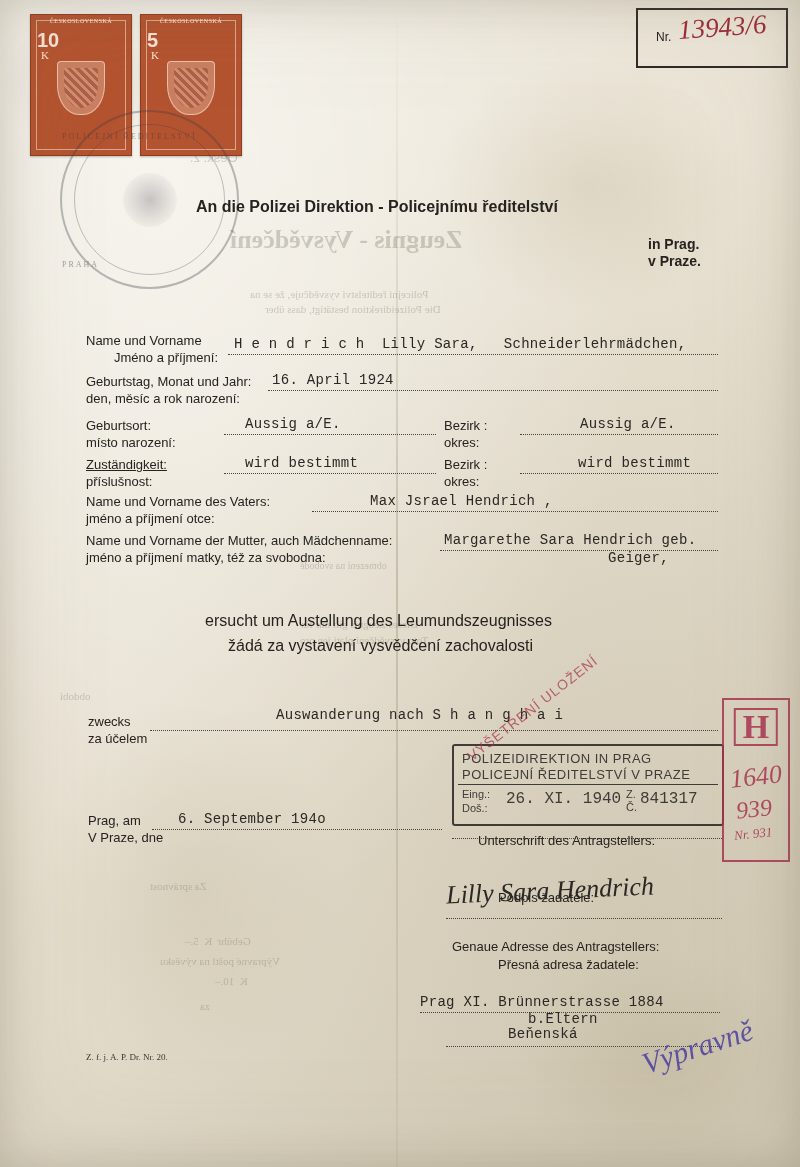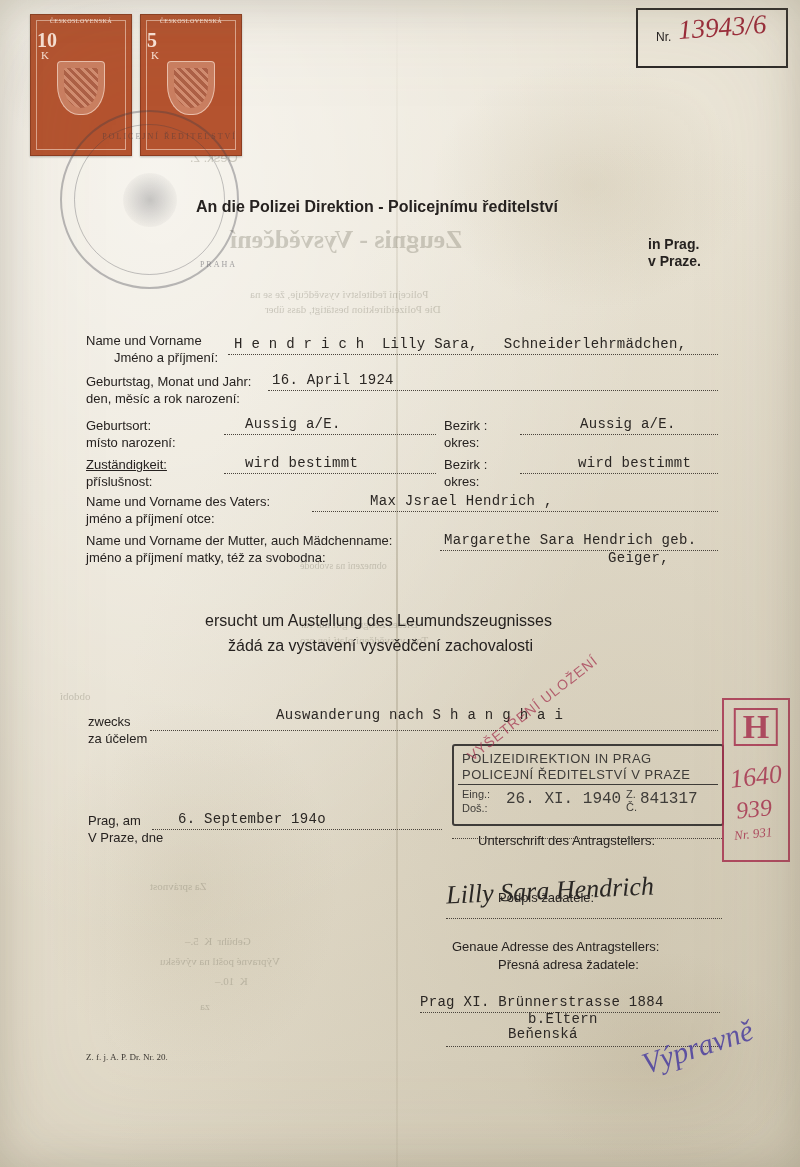--- a/index.html
+++ b/index.html
@@ -86,21 +86,21 @@
     font-size: 6px;
     color: #fde8dc;
     font-family: "Liberation Serif", serif;
     letter-spacing: 0.5px;
   }
   .postage .val {
     position: absolute;
     top: 14px; left: 6px;
     font-size: 20px;
     color: #fbe4d7;
-    font-family: Liberation Serif, serif;
+    font-family: Liberation Sans, sans-serif;
     font-weight: bold;
   }
   .postage .cur {
     position: absolute;
     top: 34px; left: 10px;
     font-size: 11px;
     color: #fbe4d7;
     font-family: "Liberation Serif", serif;
   }
   .postage .shield {
@@ -132,21 +132,21 @@
   }
   .cancel:before {
     content: "";
     position: absolute; inset: 12px;
     border-radius: 50%;
     border: 1.5px solid rgba(60,60,70,0.4);
   }
   .cancel .arc {
     position: absolute;
     left: 0; right: 0;
-    text-align: right;
+    text-align: left;
     font-size: 8px;
     color: rgba(55,55,65,0.6);
     font-family: "Liberation Serif", serif;
     letter-spacing: 2px;
   }
   .cancel .eagle {
     position: absolute;
     left: 50%; top: 50%;
     transform: translate(-50%,-50%);
     width: 54px; height: 54px;

